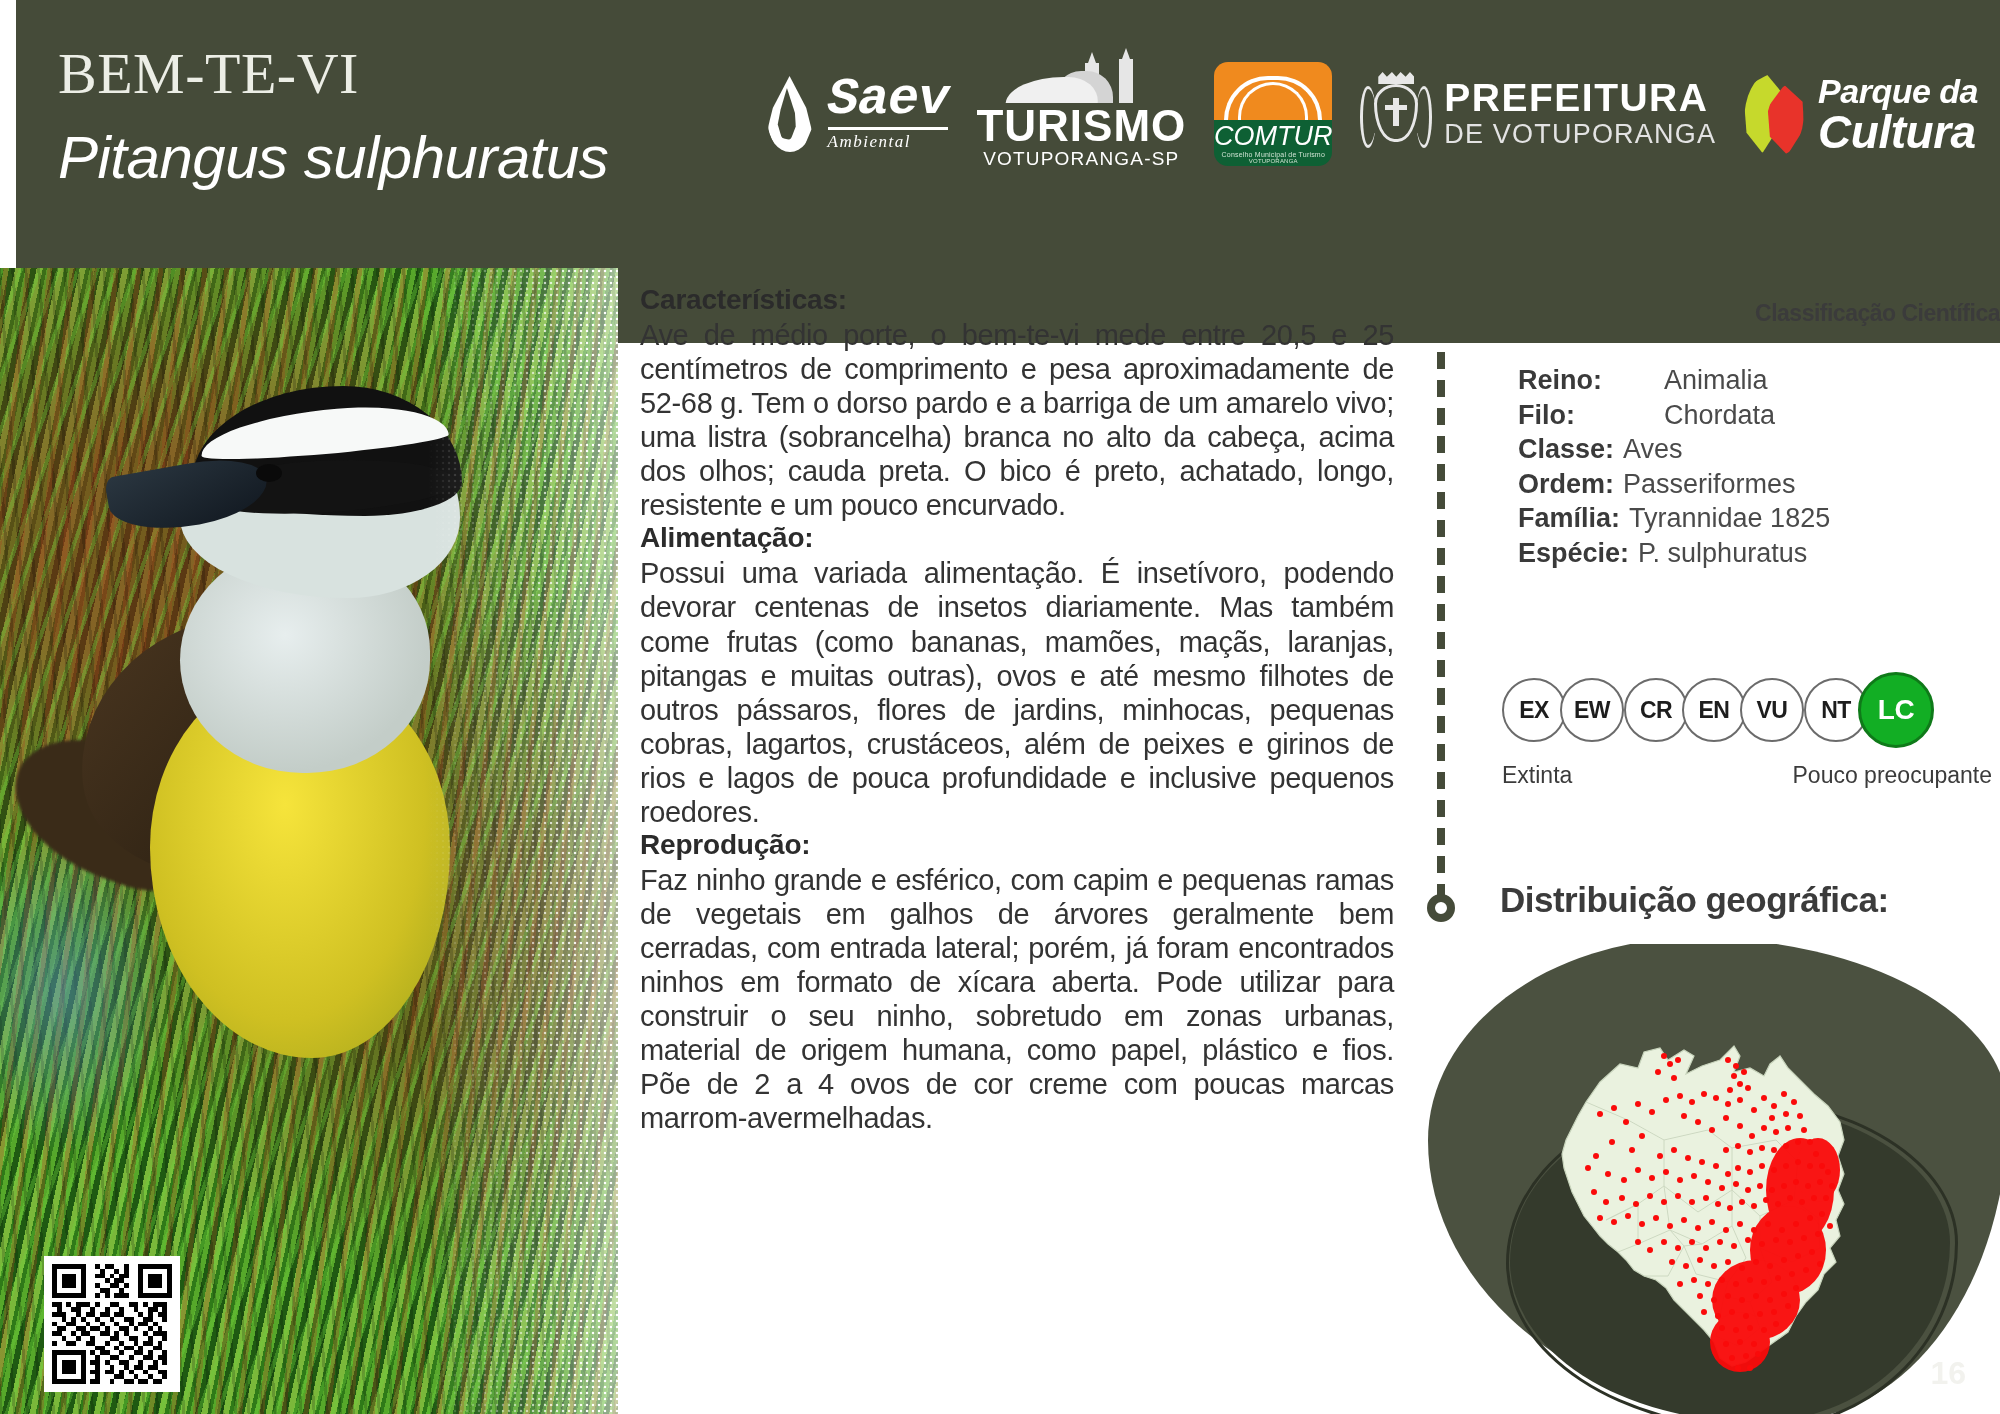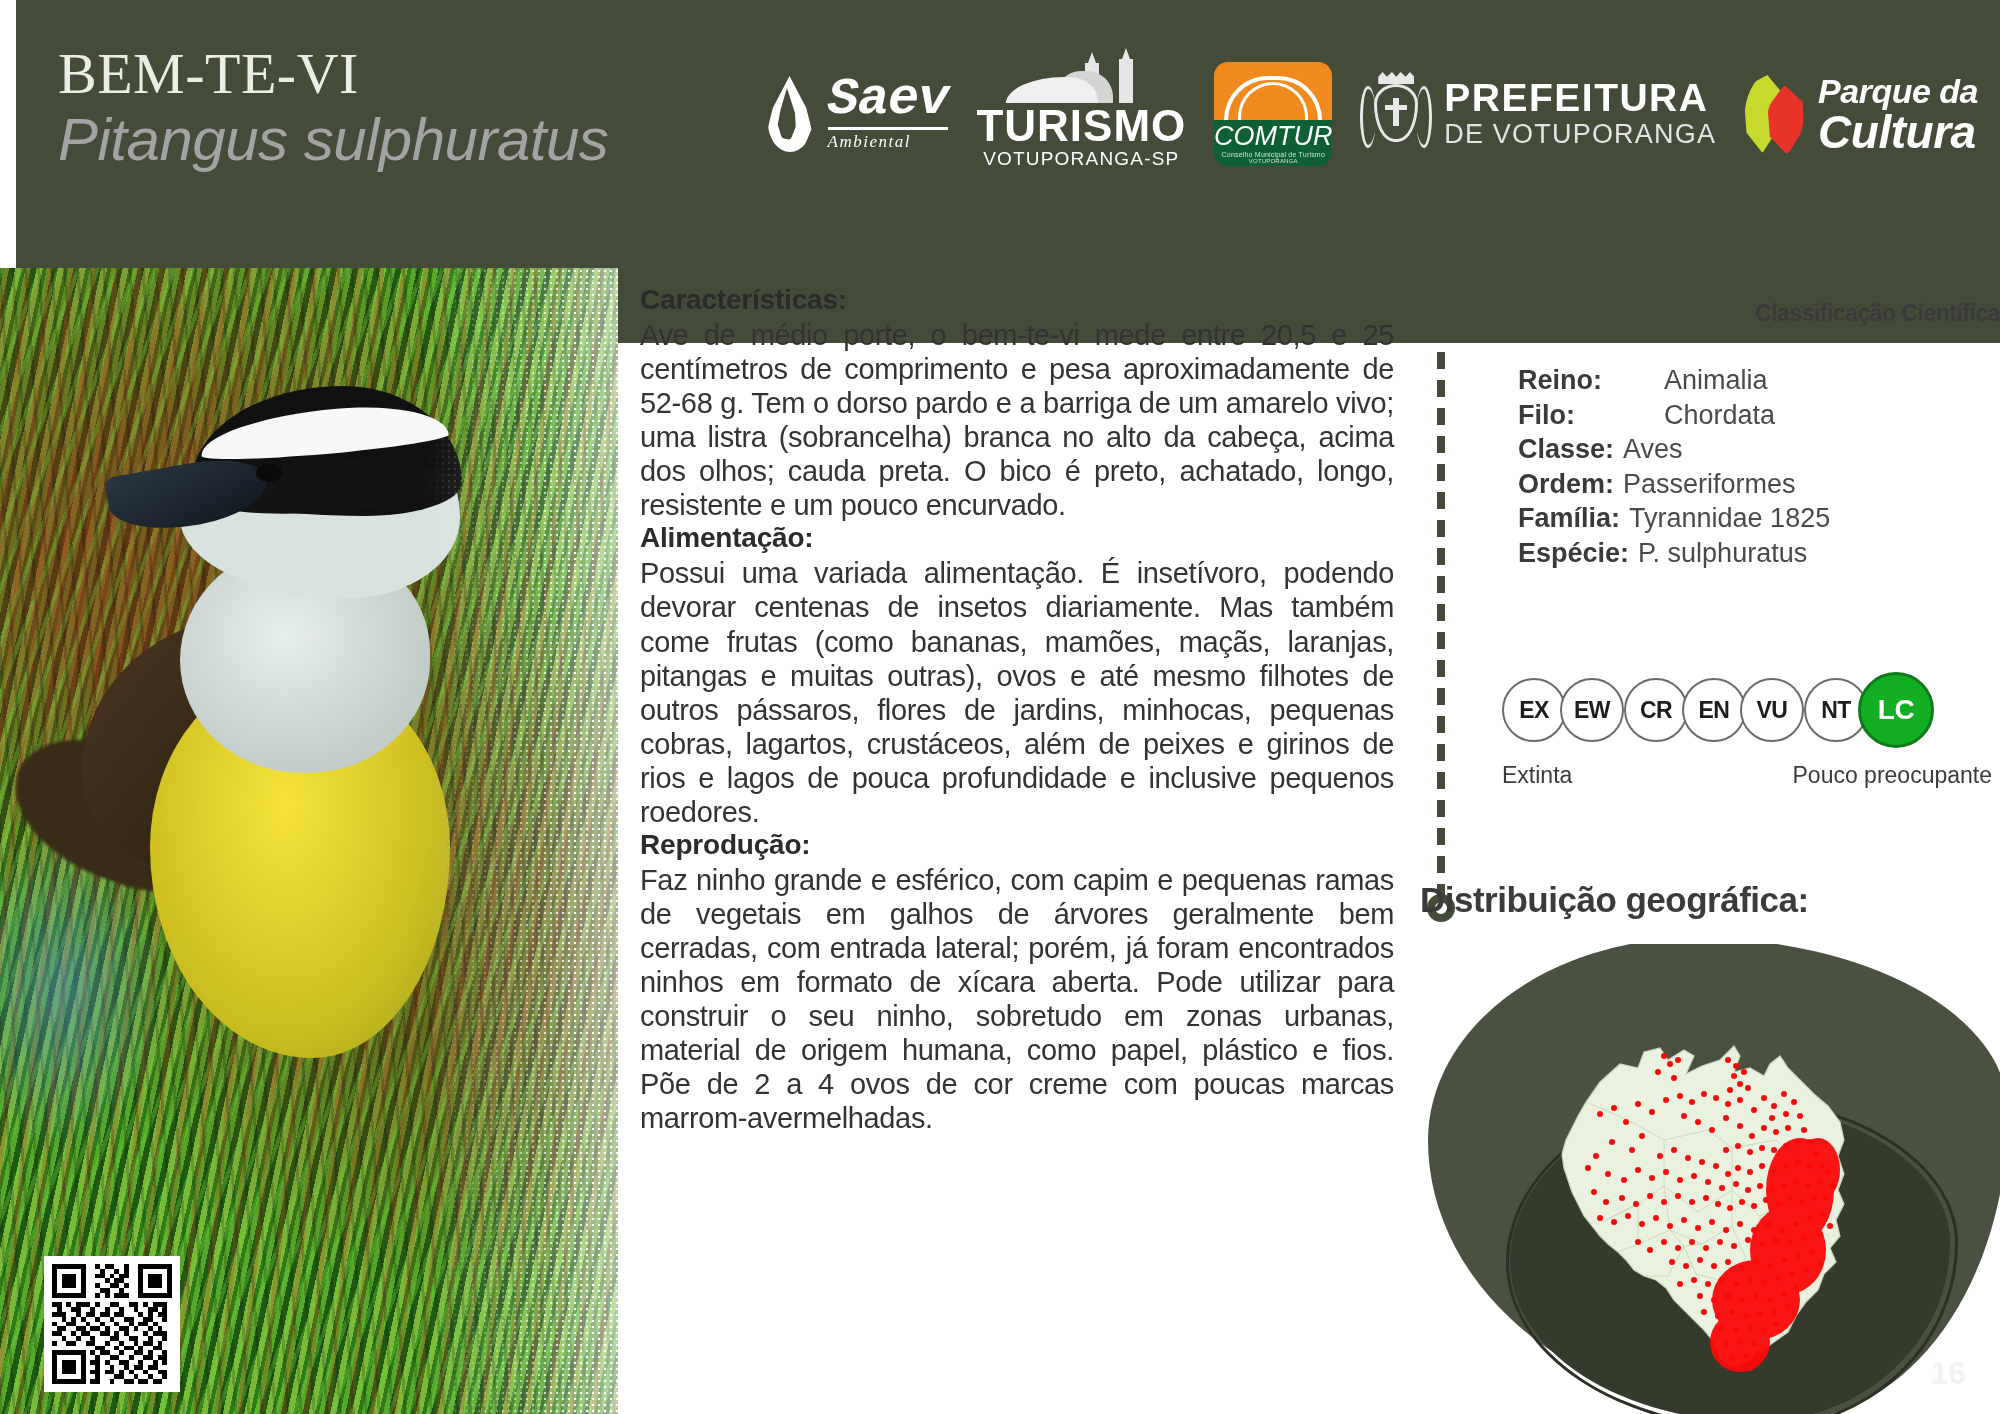--- a/index.html
+++ b/index.html
@@ -16,22 +16,22 @@
     position: absolute; left: 16px; top: 0; width: 2000px; height: 343px;
     background: #454b39;
   }
   .title-block { position: absolute; left: 42px; top: 44px; }
   .title-common {
     font-family: "Liberation Serif", serif;
     font-size: 58px; color: #eceee6; letter-spacing: 0.5px; line-height: 1.05;
   }
   .title-sci {
     font-family: "Liberation Sans", sans-serif;
-    font-style: italic; font-size: 60px; color: #a3a3a3;
-    line-height: 1.12; letter-spacing: -0.5px; margin-top: 1px;
+    font-style: italic; font-size: 60px; color: #ffffff;
+    line-height: 1.12; letter-spacing: -0.5px; margin-top: 19px;
   }
 
   .logos {
     position: absolute; right: 38px; top: 58px;
     display: flex; align-items: center; gap: 28px; height: 112px;
   }
   .logo { display: flex; align-items: center; height: 112px; }
 
   
   .logo-saev { gap: 10px; }
@@ -314,21 +314,21 @@
     color: #ffffff; font-size: 28px; margin-left: -4px; z-index: 3;
   }
   .iucn-labels {
     position: absolute; left: 1502px; top: 762px; width: 498px;
     display: flex; justify-content: space-between;
   }
   .iucn-lbl { font-size: 23px; color: #3b3b3b; }
   .iucn-lbl.right { margin-right: 8px; }
 
   .dist-title {
-    position: absolute; left: 1420px; top: 880px;
+    position: absolute; left: 1500px; top: 880px;
     font-size: 35px; font-weight: bold; color: #3b3b3b; letter-spacing: -0.5px;
   }
 
   
   .mapwrap {
     position: absolute; left: 1418px; top: 944px; width: 582px; height: 470px;
     overflow: hidden;
   }
   .blob-olive {
     position: absolute; left: 10px; top: -6px; width: 580px; height: 482px;

